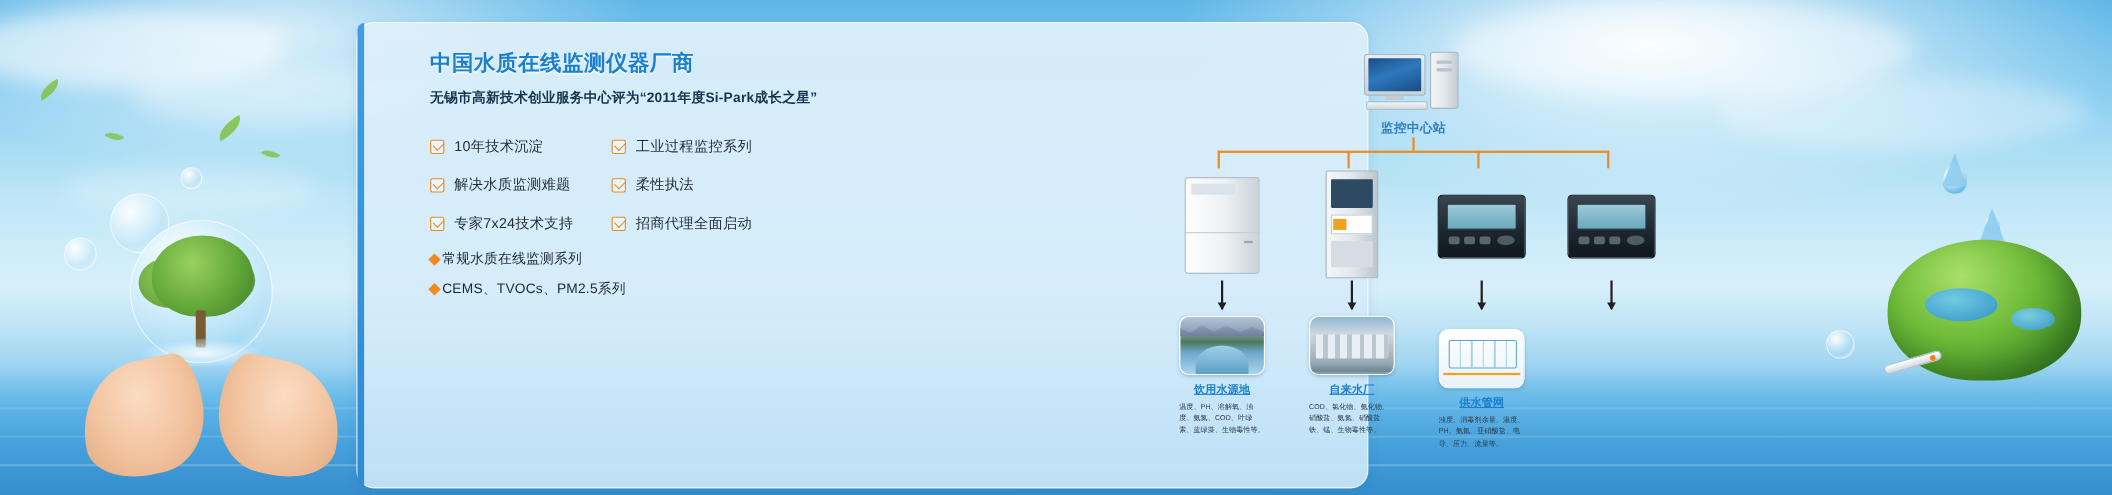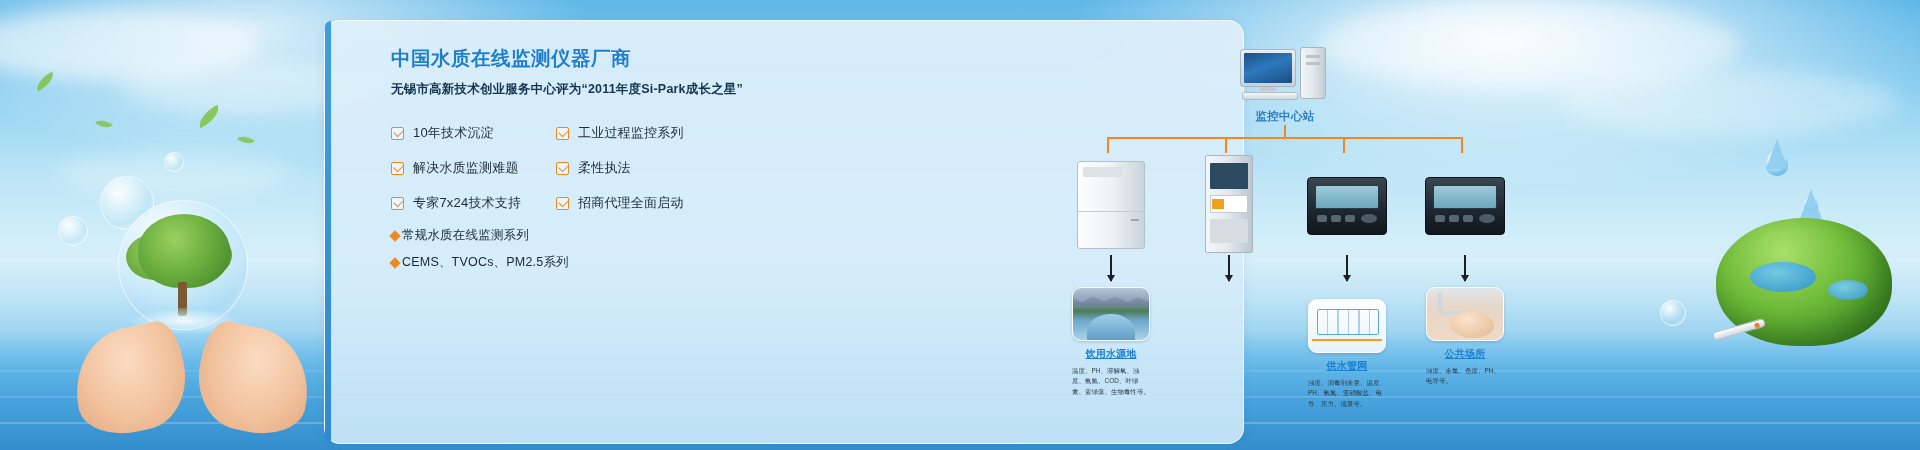--- a/index.html
+++ b/index.html
@@ -348,25 +348,25 @@
     <div class="arrow" style="left:45px;top:206px;"></div>
     <div class="arrow" style="left:163px;top:206px;"></div>
     <div class="arrow" style="left:281px;top:206px;"></div>
     <div class="arrow" style="left:399px;top:206px;"></div>
 
     <div class="card" style="left:7px;">
       <div class="thumb th-river"></div>
       <div class="cap">饮用水源地</div>
       <div class="desc">温度、PH、溶解氧、浊度、氨氮、COD、叶绿素、蓝绿藻、生物毒性等。</div>
     </div>
+    <div class="card" style="left:125px;">
+      <div class="thumb th-plant"></div>
+      <div class="cap">自来水厂</div>
+      <div class="desc">COD、氯化物、氨化物、硝酸盐、氨氮、硝酸盐、铁、锰、生物毒性等。</div>
+    </div>
     <div class="card" style="left:243px;margin-top:12px;">
       <div class="thumb th-pipe"></div>
       <div class="cap">供水管网</div>
       <div class="desc">浊度、消毒剂余量、温度、PH、氨氮、亚硝酸盐、电导、压力、流量等。</div>
     </div>
-    <div class="card" style="left:361px;">
-      <div class="thumb th-tap"></div>
-      <div class="cap">公共场所</div>
-      <div class="desc">浊度、余氯、色度、PH、电导等。</div>
-    </div>
 
   </div>
 </div>
 
 </body></html>

